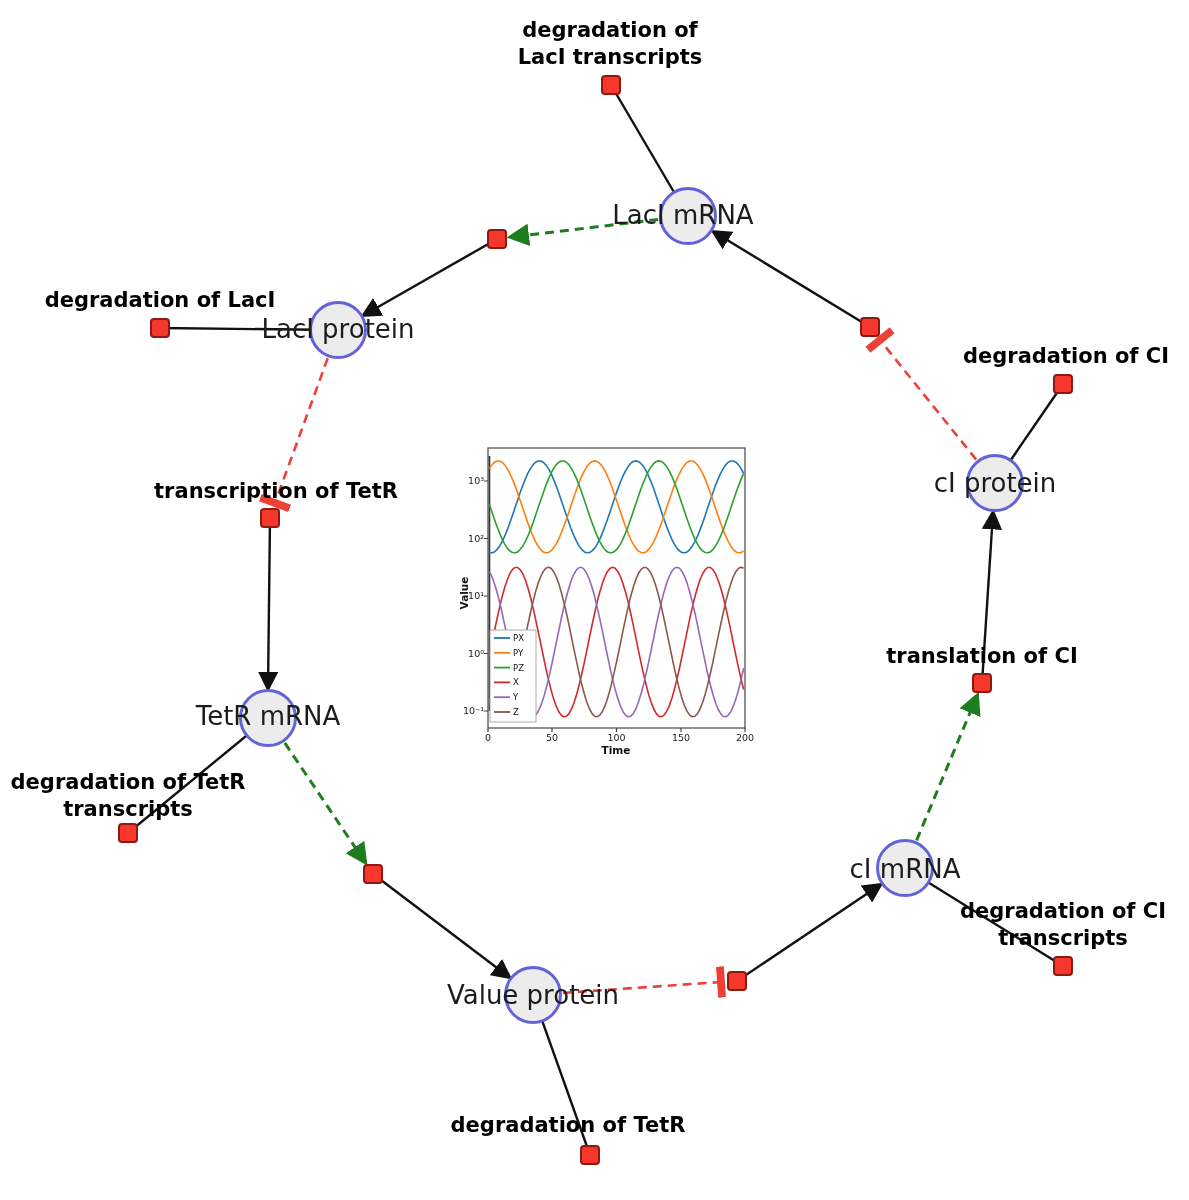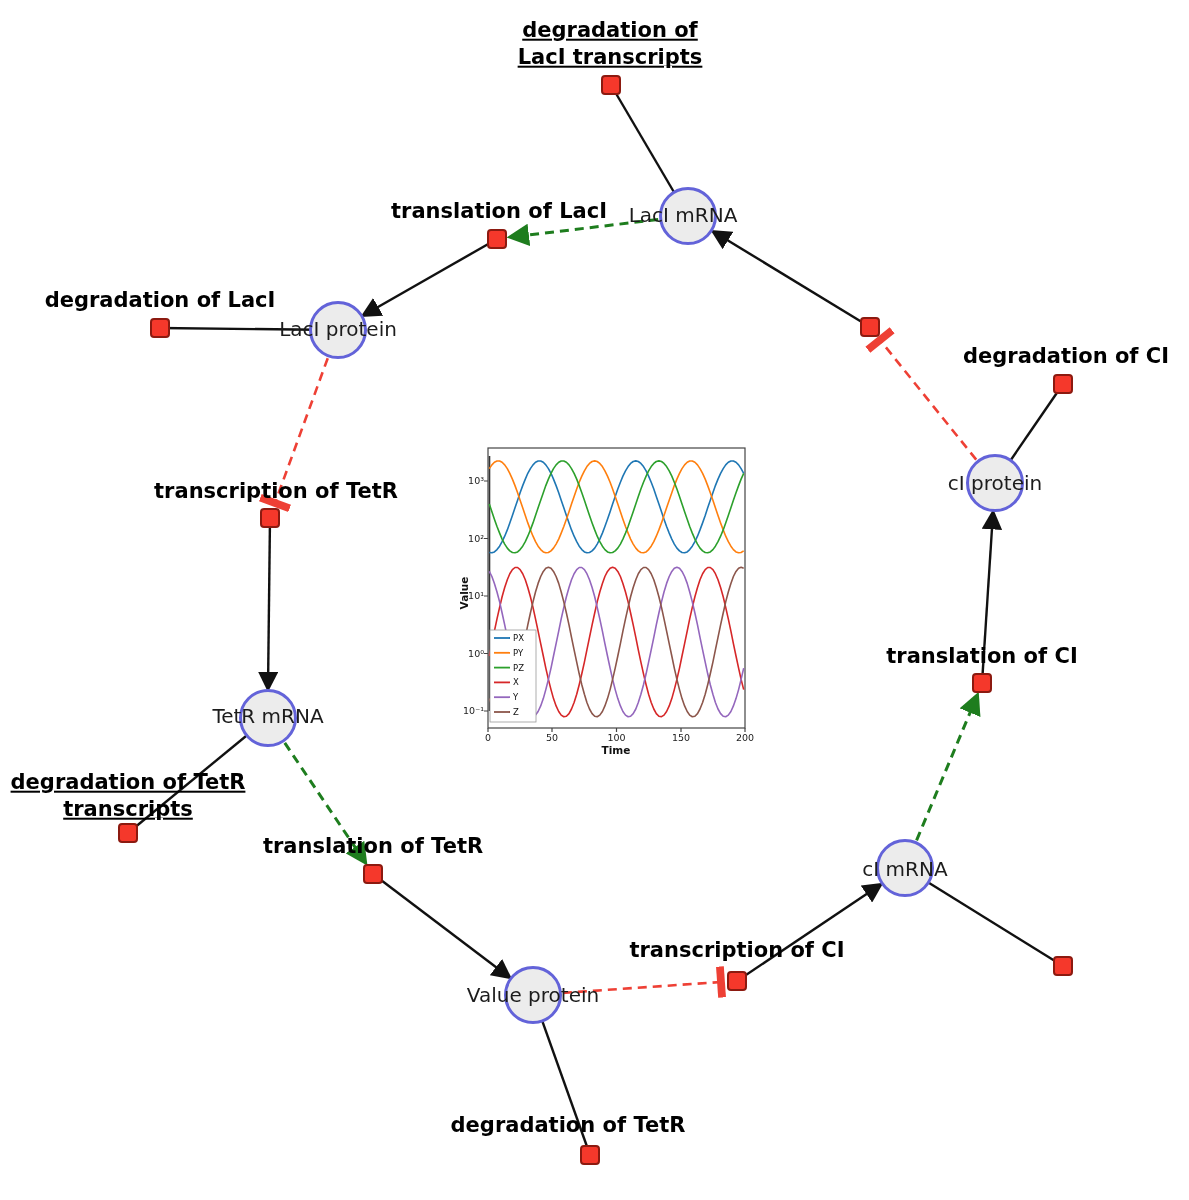--- a/index.html
+++ b/index.html
@@ -5,27 +5,27 @@
   html,body{margin:0;padding:0;background:#fff;}
   #canvas{position:relative;width:1189px;height:1200px;background:#fff;overflow:hidden;
           font-family:"DejaVu Sans","Liberation Sans",sans-serif;}
   #edges{position:absolute;left:0;top:0;z-index:1;}
   .e-black{stroke:#111;stroke-width:2.4;fill:none;}
   .e-green{stroke:#1e7d1e;stroke-width:3;fill:none;stroke-dasharray:9 6;}
   .e-red{stroke:#ee4035;stroke-width:2.6;fill:none;stroke-dasharray:9 6;}
   .species{position:absolute;width:52px;height:52px;border-radius:50%;
            background:#ececec;border:3px solid #6363d9;box-sizing:content-box;z-index:2;}
   .species-label{position:absolute;transform:translate(-50%,-50%);z-index:3;
-                 font-size:20px;font-weight:400;color:#1c1c1c;white-space:nowrap;}
+                 font-size:26px;font-weight:400;color:#1c1c1c;white-space:nowrap;}
   .rxn{position:absolute;width:16px;height:16px;border-radius:4px;
        background:#f5382b;border:2.5px solid #8c1a10;box-sizing:content-box;z-index:2;}
   .rxn-label{position:absolute;transform:translate(-50%,-50%);z-index:3;
              font-size:21px;font-weight:700;color:#000;white-space:nowrap;
              text-align:center;line-height:1.3;}
-  .rxn-label.wrap{white-space:normal;text-decoration:underline;}
+  .rxn-label.wrap{white-space:normal;}
   #inset{position:absolute;left:458px;top:438px;width:320px;height:320px;background:#fff;z-index:4;}
   #inset text{font-family:"DejaVu Sans","Liberation Sans",sans-serif;}
   .tick-label{font-size:9.5px;fill:#222;}
   .axis-label{font-size:10.5px;font-weight:700;fill:#111;}
   .legend-label{font-size:8.5px;fill:#111;}
 </style>
 </head>
 <body>
 
 <div id="canvas">
@@ -87,28 +87,26 @@
   <div class="rxn" style="left:1053px;top:374px"></div>
   <div class="rxn" style="left:260px;top:508px"></div>
   <div class="rxn" style="left:972px;top:673px"></div>
   <div class="rxn" style="left:118px;top:823px"></div>
   <div class="rxn" style="left:363px;top:864px"></div>
   <div class="rxn" style="left:727px;top:971px"></div>
   <div class="rxn" style="left:1053px;top:956px"></div>
   <div class="rxn" style="left:580px;top:1145px"></div>
 
   <div class="rxn-label wrap" style="left:610px;top:44px;width:230px">degradation of LacI transcripts</div>
-  <div class="rxn-label" style="left:499px;top:212px">translation of LacI</div>
   <div class="rxn-label" style="left:160px;top:301px">degradation of LacI</div>
   <div class="rxn-label" style="left:1066px;top:357px">degradation of CI</div>
   <div class="rxn-label" style="left:276px;top:492px">transcription of TetR</div>
   <div class="rxn-label" style="left:982px;top:657px">translation of CI</div>
   <div class="rxn-label wrap" style="left:128px;top:796px;width:260px">degradation of TetR transcripts</div>
-  <div class="rxn-label" style="left:373px;top:847px">translation of TetR</div>
-  <div class="rxn-label" style="left:737px;top:951px">transcription of CI</div>
+  <div class="rxn-label wrap" style="left:1063px;top:925px;width:230px">degradation of CI transcripts</div>
   <div class="rxn-label" style="left:568px;top:1126px">degradation of TetR</div>
 
   <div id="inset">
     <svg id="inset-plot" width="320" height="320" viewBox="0 0 320 320">
 
       <rect x="30" y="10" width="257" height="280" fill="none" stroke="#444" stroke-width="1.2"></rect>
 
       <path d="M30 290v4 M94 290v4 M158.5 290v4 M223 290v4 M287 290v4" stroke="#444" stroke-width="1.2" fill="none"></path>
       <path d="M30 43h-4 M30 100.5h-4 M30 158h-4 M30 215.5h-4 M30 273h-4" stroke="#444" stroke-width="1.2" fill="none"></path>
 

